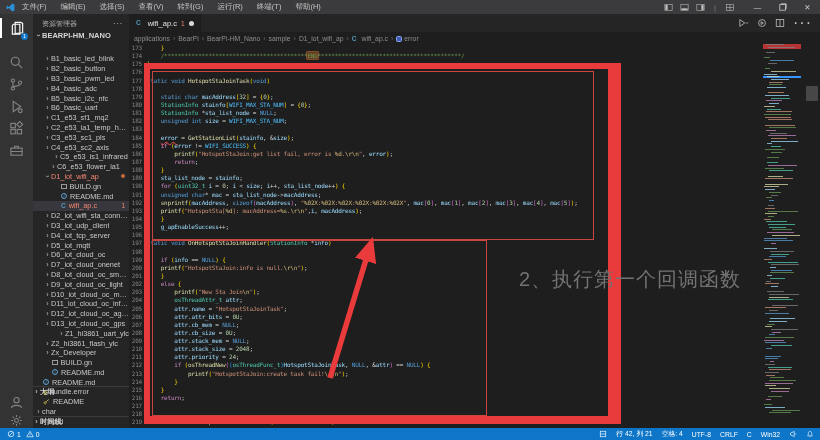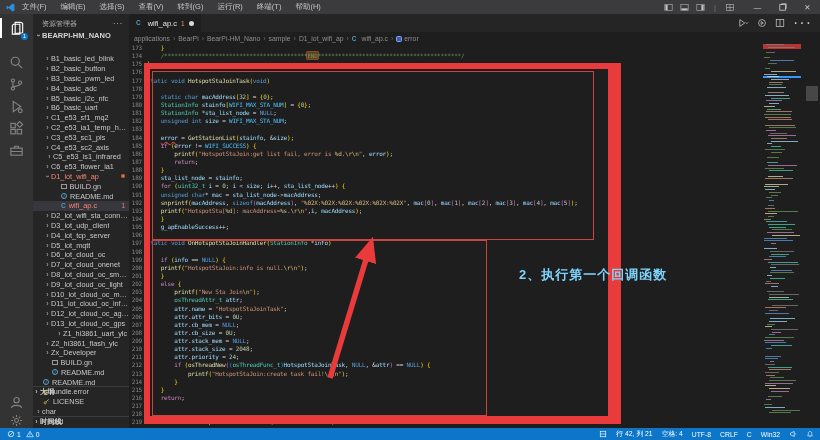--- a/index.html
+++ b/index.html
@@ -81,21 +81,21 @@
              display:flex;align-items:center;font-size:6.8px;}
   .st-left{display:flex;align-items:center;gap:3px;padding-left:7px;}
   .st-right{margin-left:auto;display:flex;align-items:center;gap:9px;padding-right:6px;}
   .st-item{display:flex;align-items:center;gap:2px;}
   
   .ann{position:absolute;pointer-events:none;}
   .rect-outer{left:144px;top:63px;width:477px;height:361px;
               border:6px solid #e93b3c;border-right-width:13px;border-bottom-width:8px;}
   .rect-in1{left:152px;top:71px;width:442px;height:169px;border:1.6px solid #c94540;}
   .rect-in2{left:152px;top:240px;width:335px;height:176px;border:1.6px solid #c94540;}
-  .ann-label{left:519px;top:266px;font-size:13px;font-weight:bold;color:#7dd3fc;letter-spacing:1px;white-space:nowrap;}
+  .ann-label{left:519px;top:266px;font-size:20px;font-weight:normal;color:#737373;letter-spacing:1px;white-space:nowrap;}
   svg{display:block;}
 </style>
 </head>
 <body>
 
 <div id="win">
 
   <div class="titlebar">
     <svg class="vslogo" viewBox="0 0 16 16">
       <path d="M11.5 1 5 7.2 2.3 5.1 1 5.8v4.4l1.3.7L5 8.8l6.5 6.2 3.5-1.6V2.6L11.5 1z" fill="#2c8fd8"></path>
@@ -240,25 +240,25 @@
           <span class="lbl">C2_e53_ia1_temp_humi_pls</span>
         </div>
         <div class="tree-row" style="padding-left: 11px;">
           <span class="chev">›</span>
           <span class="lbl">C3_e53_sc1_pls</span>
         </div>
         <div class="tree-row" style="padding-left: 11px;">
           <span class="chev">›</span>
           <span class="lbl">C4_e53_sc2_axis</span>
         </div>
-        <div class="tree-row" style="padding-left: 13px;">
+        <div class="tree-row" style="padding-left: 20px;">
           <span class="chev">›</span>
           <span class="lbl">C5_e53_is1_infrared</span>
         </div>
-        <div class="tree-row" style="padding-left: 11px;">
+        <div class="tree-row" style="padding-left: 17px;">
           <span class="chev">›</span>
           <span class="lbl">C6_e53_flower_ia1</span>
         </div>
         <div class="tree-row err" style="padding-left: 11px;">
           <span class="chev open">›</span>
           <span class="lbl">D1_iot_wifi_ap</span>
           <span class="gitdot"></span>
         </div>
         <div class="tree-row" style="padding-left: 28px;">
           <span class="fico ico-gn"></span>
@@ -314,21 +314,21 @@
           <span class="lbl">D11_iot_cloud_oc_infrared</span>
         </div>
         <div class="tree-row" style="padding-left: 11px;">
           <span class="chev">›</span>
           <span class="lbl">D12_iot_cloud_oc_agriculture</span>
         </div>
         <div class="tree-row" style="padding-left: 11px;">
           <span class="chev">›</span>
           <span class="lbl">D13_iot_cloud_oc_gps</span>
         </div>
-        <div class="tree-row" style="padding-left: 23px;">
+        <div class="tree-row" style="padding-left: 11px; justify-content: flex-end;">
           <span class="chev">›</span>
           <span class="lbl">Z1_hi3861_uart_ylc</span>
         </div>
         <div class="tree-row" style="padding-left: 11px;">
           <span class="chev">›</span>
           <span class="lbl">Z2_hi3861_flash_ylc</span>
         </div>
         <div class="tree-row" style="padding-left: 11px;">
           <span class="chev">›</span>
           <span class="lbl">Zx_Developer</span>
@@ -349,21 +349,21 @@
           <span class="fico ico-json">{}</span>
           <span class="lbl">bundle.error</span>
         </div>
         <div class="tree-row" style="padding-left: 10px;">
           <span class="fico">
             <svg width="7" height="7" viewBox="0 0 16 16" fill="none" stroke="#d8c24a" stroke-width="1.6">
               <circle cx="5" cy="11" r="2.6"></circle>
               <path d="M7 9l6-6M10.5 5.5l2 2"></path>
             </svg>
           </span>
-          <span class="lbl">LICENSE</span>
+          <span class="lbl">README</span>
         </div>
         <div class="tree-row" style="padding-left: 2px;">
           <span class="chev">›</span>
           <span class="lbl">char</span>
         </div>
         <div class="tree-row" style="padding-left: 8px;">
           <span class="chev">›</span>
           <span class="lbl">build</span>
         </div>
       </div>

